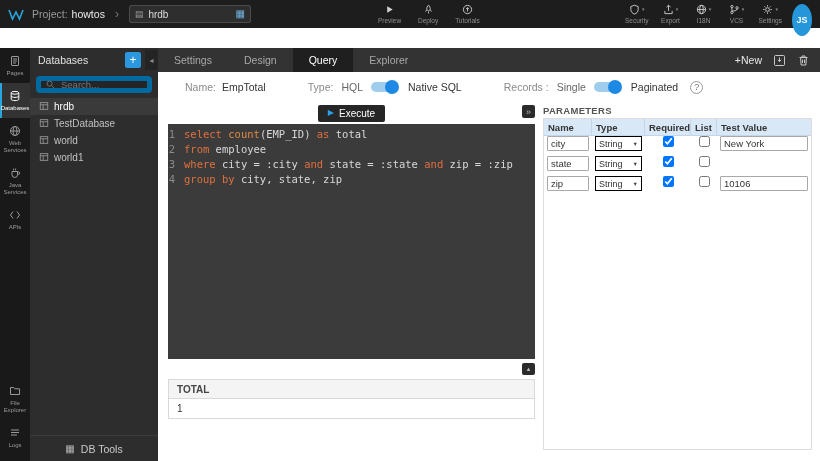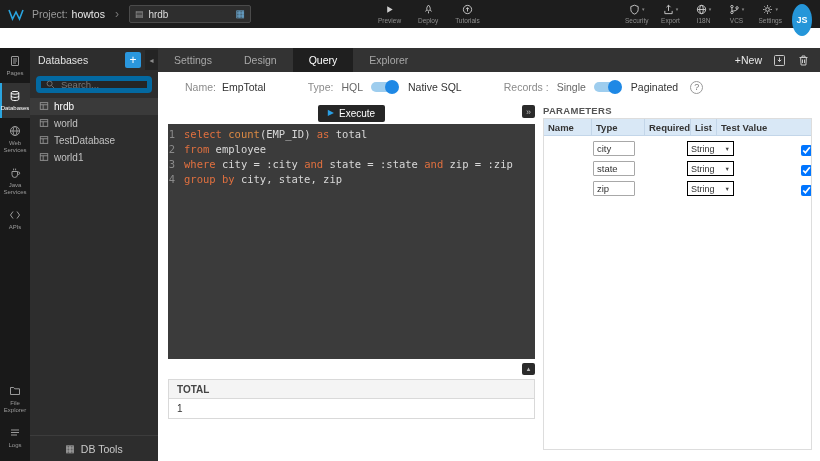--- a/index.html
+++ b/index.html
@@ -124,21 +124,21 @@
   
   .params-col { flex: 1; margin-left: 8px; display: flex; flex-direction: column; min-width: 0; }
   .params-title { height: 16px; display: flex; align-items: center; font-size: 9.5px; font-weight: bold;
                   color: #555; letter-spacing: 0.3px; flex-shrink: 0; }
   .params-box { flex: 1; border: 1px solid #ddd; margin-bottom: 11px; background: #fff; overflow: hidden; }
   .params-header { display: flex; background: #d9e8f6; border-bottom: 1px solid #c3d6e9; height: 17px; }
   .ph-cell { font-size: 9.5px; font-weight: bold; color: #333; display: flex; align-items: center;
              padding: 0 4px; border-right: 1px solid #c3d6e9; }
   .ph-cell:last-child { border-right: none; }
   .p-row { display: flex; align-items: center; height: 20px; }
-  .p-cell { padding: 0 3px; display: flex; align-items: flex-end; height: 100%; margin-left: 46px; }
+  .p-cell { padding: 0 3px; display: flex; align-items: flex-start; height: 100%; }
   .ph-cell:nth-child(1), .p-cell:nth-child(1) { width: 48px; flex-shrink: 0; }
   .ph-cell:nth-child(2), .p-cell:nth-child(2) { width: 53px; flex-shrink: 0; }
   .ph-cell:nth-child(3), .p-cell:nth-child(3) { width: 46px; flex-shrink: 0; }
   .ph-cell:nth-child(4), .p-cell:nth-child(4) { width: 26px; flex-shrink: 0; }
   .ph-cell:nth-child(5), .p-cell:nth-child(5) { flex: 1; min-width: 0; }
   .p-cell.center { justify-content: center; }
   .p-input { width: 100%; height: 15px; border: 1px solid #a8a8a8; border-radius: 1px; font-size: 9.5px;
              padding: 0 3px; color: #333; font-family: inherit; outline: none; }
   .p-select { width: 100%; height: 15px; border: 1px solid #000000; background: #fff; font-size: 9px;
               color: #333; display: flex; align-items: center; justify-content: space-between;
@@ -360,28 +360,28 @@
                 <rect x="1.5" y="2" width="9" height="8"></rect>
                 <path d="M1.5 4.5h9M5 4.5V10"></path>
               </svg></span>
             <span class="db-label">hrdb</span>
           </div>
           <div class="db-item">
             <span class="db-ic"><svg viewBox="0 0 12 12" fill="none" stroke="currentColor" stroke-width="1">
                 <rect x="1.5" y="2" width="9" height="8"></rect>
                 <path d="M1.5 4.5h9M5 4.5V10"></path>
               </svg></span>
-            <span class="db-label">world</span>
+            <span class="db-label">TestDatabase</span>
           </div>
           <div class="db-item">
             <span class="db-ic"><svg viewBox="0 0 12 12" fill="none" stroke="currentColor" stroke-width="1">
                 <rect x="1.5" y="2" width="9" height="8"></rect>
                 <path d="M1.5 4.5h9M5 4.5V10"></path>
               </svg></span>
-            <span class="db-label">TestDatabase</span>
+            <span class="db-label">world</span>
           </div>
           <div class="db-item">
             <span class="db-ic"><svg viewBox="0 0 12 12" fill="none" stroke="currentColor" stroke-width="1">
                 <rect x="1.5" y="2" width="9" height="8"></rect>
                 <path d="M1.5 4.5h9M5 4.5V10"></path>
               </svg></span>
             <span class="db-label">world1</span>
           </div>
         </div>
       <div class="dbp-spacer"></div>

